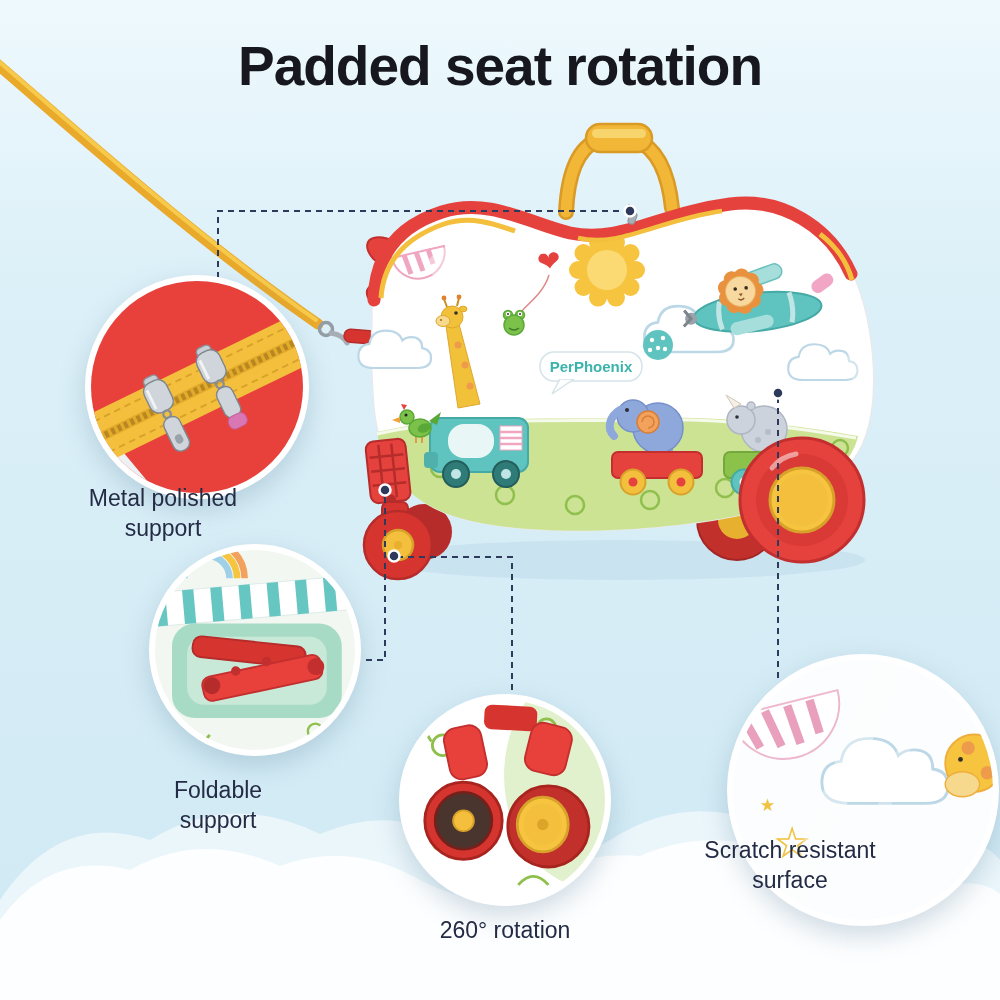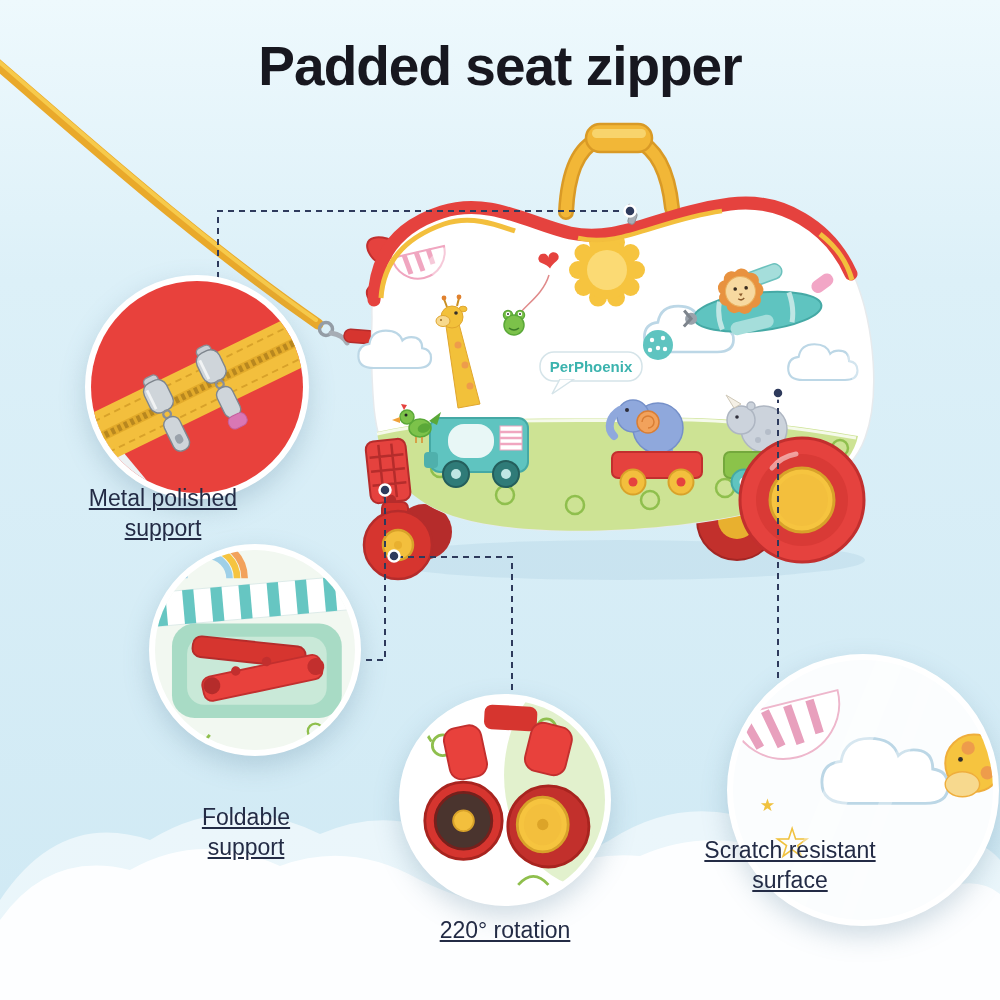--- a/index.html
+++ b/index.html
@@ -14,21 +14,21 @@
     font-size:55px; font-weight:800; color:#17171f; letter-spacing:-1px; z-index:40;
   }
   .callout {
     position:absolute; border-radius:50%; border:6px solid #ffffff; box-sizing:border-box;
     overflow:hidden; background:#ffffff; z-index:20;
     box-shadow:0 10px 26px rgba(90,130,155,.28);
   }
   .callout svg { display:block; width:100%; height:100%; }
   .label {
     position:absolute; text-align:center; font-size:23px; color:#232b45;
-    font-weight:500; line-height:1.3; z-index:30;text-decoration:underline;
+    font-weight:500; line-height:1.3; z-index:30;
   }
   .clouds { position:absolute; left:0; top:770px; z-index:10; }
   svg text { font-family:"Liberation Sans", sans-serif; }
 </style>
 </head>
 <body>
 
 <div class="stage">
 
   <svg class="layer" width="1000" height="1000" viewBox="0 0 1000 1000">
@@ -420,26 +420,26 @@
         <polygon points="150,0 180,0 70,272 40,272" opacity="0.4"></polygon>
         <polygon points="204,0 218,0 124,272 110,272" opacity="0.3"></polygon>
       </g>
     </svg>
   </div>
 
   <div class="label" style="left:53px; top:484px; width:220px;">
     <div>Metal polished</div>
     <div>support</div>
   </div>
-  <div class="label" style="left:136px; top:776px; width:220px;margin-top:27px;">
+  <div class="label" style="left:108px; top:776px; width:220px;">
     <div>Foldable</div>
     <div>support</div>
   </div>
   <div class="label" style="left:380px; top:916px; width:250px;">
-    <div>220° rotation</div>
+    <div>260° rotation</div>
   </div>
   <div class="label" style="left:650px; top:836px; width:280px;">
     <div>Scratch resistant</div>
     <div>surface</div>
   </div>
 
-  <div class="title">Padded seat zipper</div>
+  <div class="title">Padded seat rotation</div>
 </div>
 
 </body></html>

